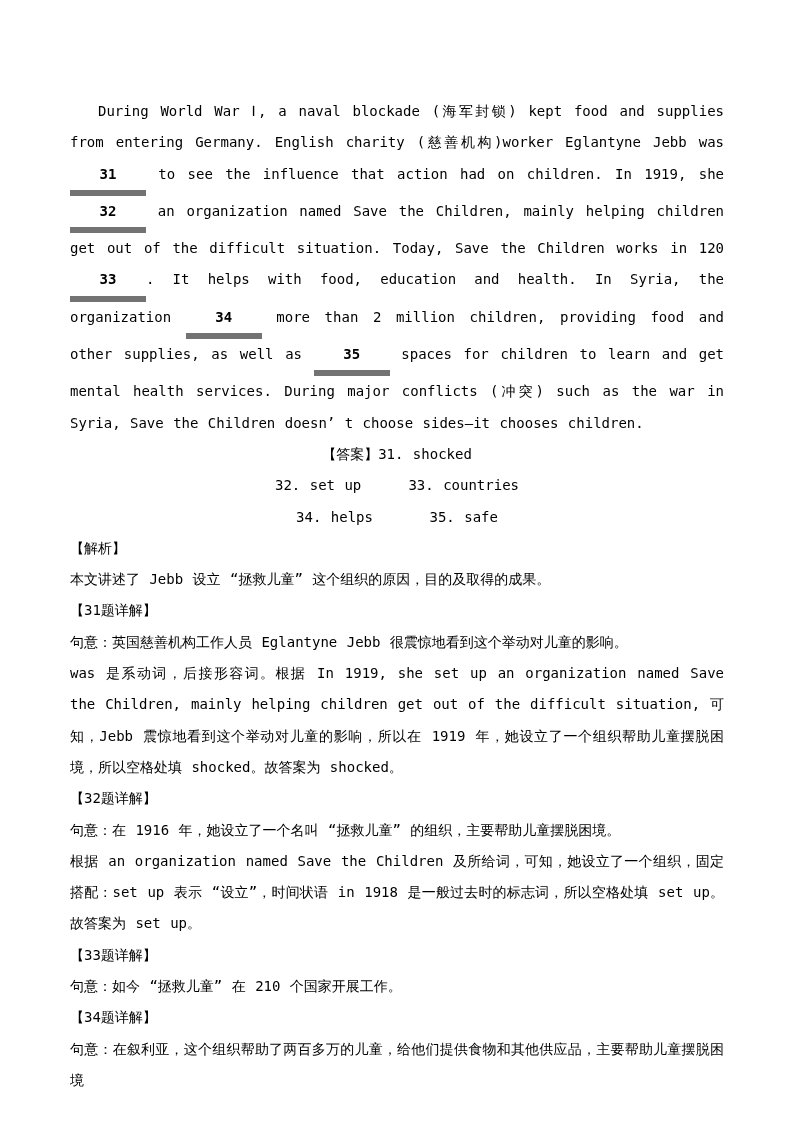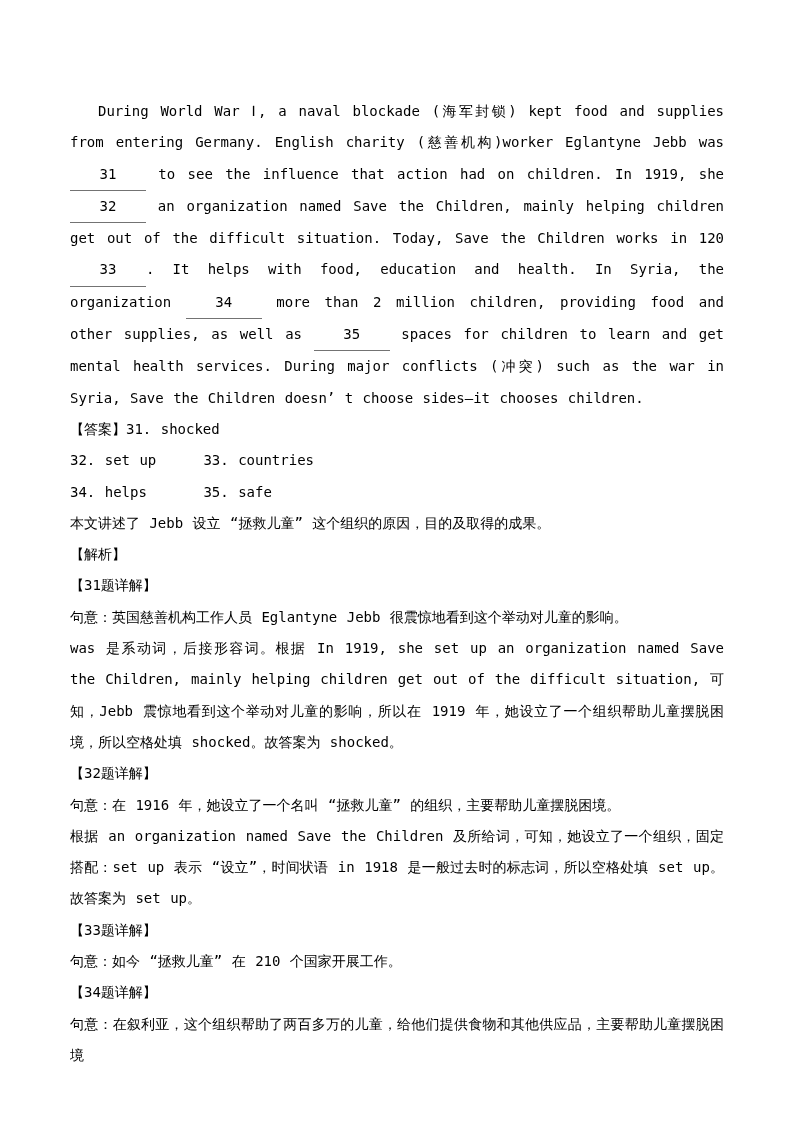--- a/index.html
+++ b/index.html
@@ -24,41 +24,42 @@
     margin: 0;
     line-height: 31.3px;
     text-align: justify;
     word-spacing: 1px;
   }
   .passage {
     text-indent: 28px;
   }
   .pre {
     white-space: pre-wrap;
-    text-align: left;
+    text-align: center;
   }
   .blank {
     display: inline-block;
     min-width: 72px;
-    border-bottom: 1px solid #737373;
+    border-bottom: 6px solid #737373;
     text-align: center;
     text-indent: 0;
     padding: 0 2px;
+    font-weight: bold;
   }
 </style>
 </head>
 <body>
 
 <div class="page">
   <p class="para passage" id="passage">During World War Ⅰ, a naval blockade (海军封锁) kept food and supplies from entering Germany. English charity (慈善机构)worker Eglantyne Jebb was <span class="blank">31</span> to see the influence that action had on children. In 1919, she <span class="blank">32</span> an organization named Save the Children, mainly helping children get out of the difficult situation. Today, Save the Children works in 120 <span class="blank">33</span>. It helps with food, education and health. In Syria, the organization <span class="blank">34</span> more than 2 million children, providing food and other supplies, as well as <span class="blank">35</span> spaces for children to learn and get mental health services. During major conflicts (冲突) such as the war in Syria, Save the Children doesn’ t choose sides—it chooses children.</p>
   <p class="para pre">【答案】31. shocked</p>
   <p class="para pre">32. set up     33. countries</p>
   <p class="para pre">34. helps      35. safe</p>
+  <p class="para">【解析】</p>
   <p class="para">本文讲述了 Jebb 设立 “拯救儿童” 这个组织的原因，目的及取得的成果。</p>
-  <p class="para">【解析】</p>
   <div id="explanations">
       <p class="para">【31题详解】</p>
       <p class="para">句意：英国慈善机构工作人员 Eglantyne Jebb 很震惊地看到这个举动对儿童的影响。</p>
       <p class="para">was 是系动词，后接形容词。根据 In 1919, she set up an organization named Save the Children, mainly helping children get out of the difficult situation, 可知，Jebb 震惊地看到这个举动对儿童的影响，所以在 1919 年，她设立了一个组织帮助儿童摆脱困境，所以空格处填 shocked。故答案为 shocked。</p>
       <p class="para">【32题详解】</p>
       <p class="para">句意：在 1916 年，她设立了一个名叫 “拯救儿童” 的组织，主要帮助儿童摆脱困境。</p>
       <p class="para">根据 an organization named Save the Children 及所给词，可知，她设立了一个组织，固定搭配：set up 表示 “设立”，时间状语 in 1918 是一般过去时的标志词，所以空格处填 set up。故答案为 set up。</p>
       <p class="para">【33题详解】</p>
       <p class="para">句意：如今 “拯救儿童” 在 210 个国家开展工作。</p>
       <p class="para">【34题详解】</p>

